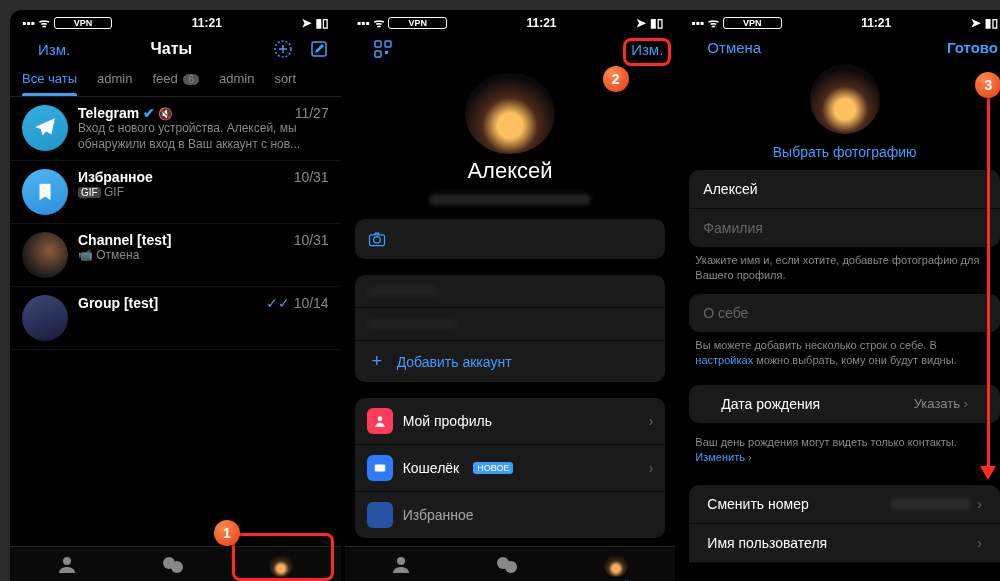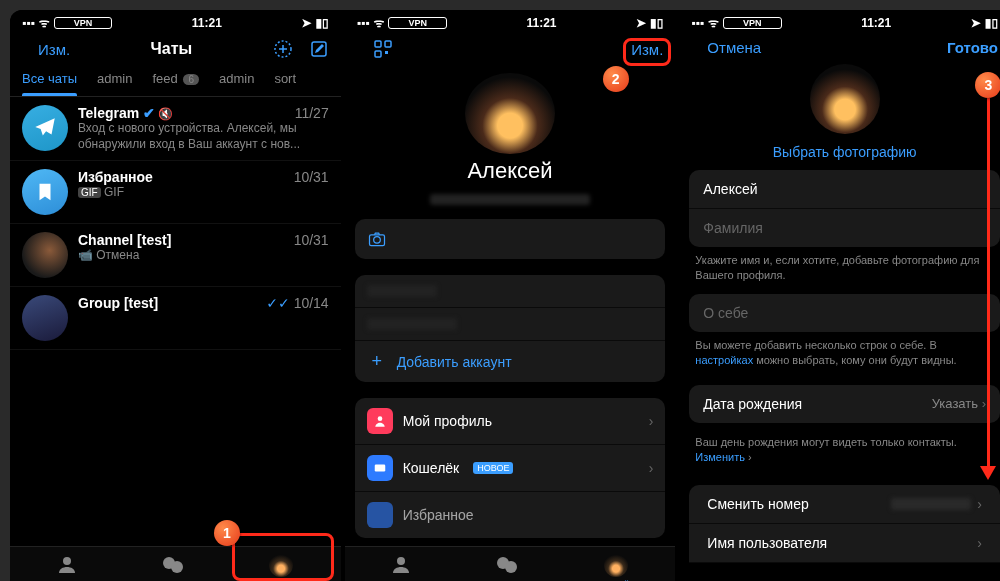--- a/index.html
+++ b/index.html
@@ -51,21 +51,21 @@
 
   
   .link-center { color:#3b9eff; text-align:center; font-size:14px; display:block; margin:6px 0 10px; }
   .input-look { background:#1a1a1a; padding:11px 14px; font-size:14px; border-bottom:1px solid #0a0a0a; }
   .input-look.top { border-radius:10px 10px 0 0; }
   .input-look.bot { border-radius:0 0 10px 10px; border-bottom:none; }
   .input-look.single { border-radius:10px; border-bottom:none; }
   .placeholder { color:#666; }
   .hint { color:#888; font-size:11px; padding: 6px 16px 10px; line-height:1.4; }
   .hint a { color:#3b9eff; text-decoration:none; }
-  .action-chip { display:flex; justify-content:space-between; align-items:center; background:#1a1a1a; border-radius:10px; margin:6px 10px; padding:11px 14px; font-size:14px; }
+  .action-chip { display:flex; justify-content:space-between; align-items:center; background:#1a1a1a; border-radius:10px; margin:6px 10px; padding:11px 32px; font-size:14px; }
   .action-chip .grey { color:#888; font-size:13px; }
   .simple-row { display:flex; justify-content:space-between; align-items:center; background:#1a1a1a; margin:0 10px; padding:11px 18px; font-size:14px; border-bottom:1px solid #0a0a0a; }
   .simple-row.first { border-radius:10px 10px 0 0; margin-top:10px; }
   .simple-row .blur { width:80px; height:12px; background:#2a2a2a; border-radius:3px; filter:blur(2px); }
 
   
   .anno { position: absolute; width: 26px; height: 26px; background: radial-gradient(circle at 35% 30%, #ff8a4a, #e63a1a); border-radius: 50%; color:#fff; font-weight:700; display:flex; align-items:center; justify-content:center; font-size:14px; box-shadow: 0 1px 3px rgba(0,0,0,.5); z-index:10; }
   .redbox { position: absolute; border: 3px solid #ff2a1a; border-radius: 8px; z-index:9; }
   .arrow-line { position:absolute; width:3px; background:#ff2a1a; z-index:8; }
   .arrow-head { position:absolute; width:0; height:0; border-left:8px solid transparent; border-right:8px solid transparent; border-top:14px solid #ff2a1a; z-index:8; }

